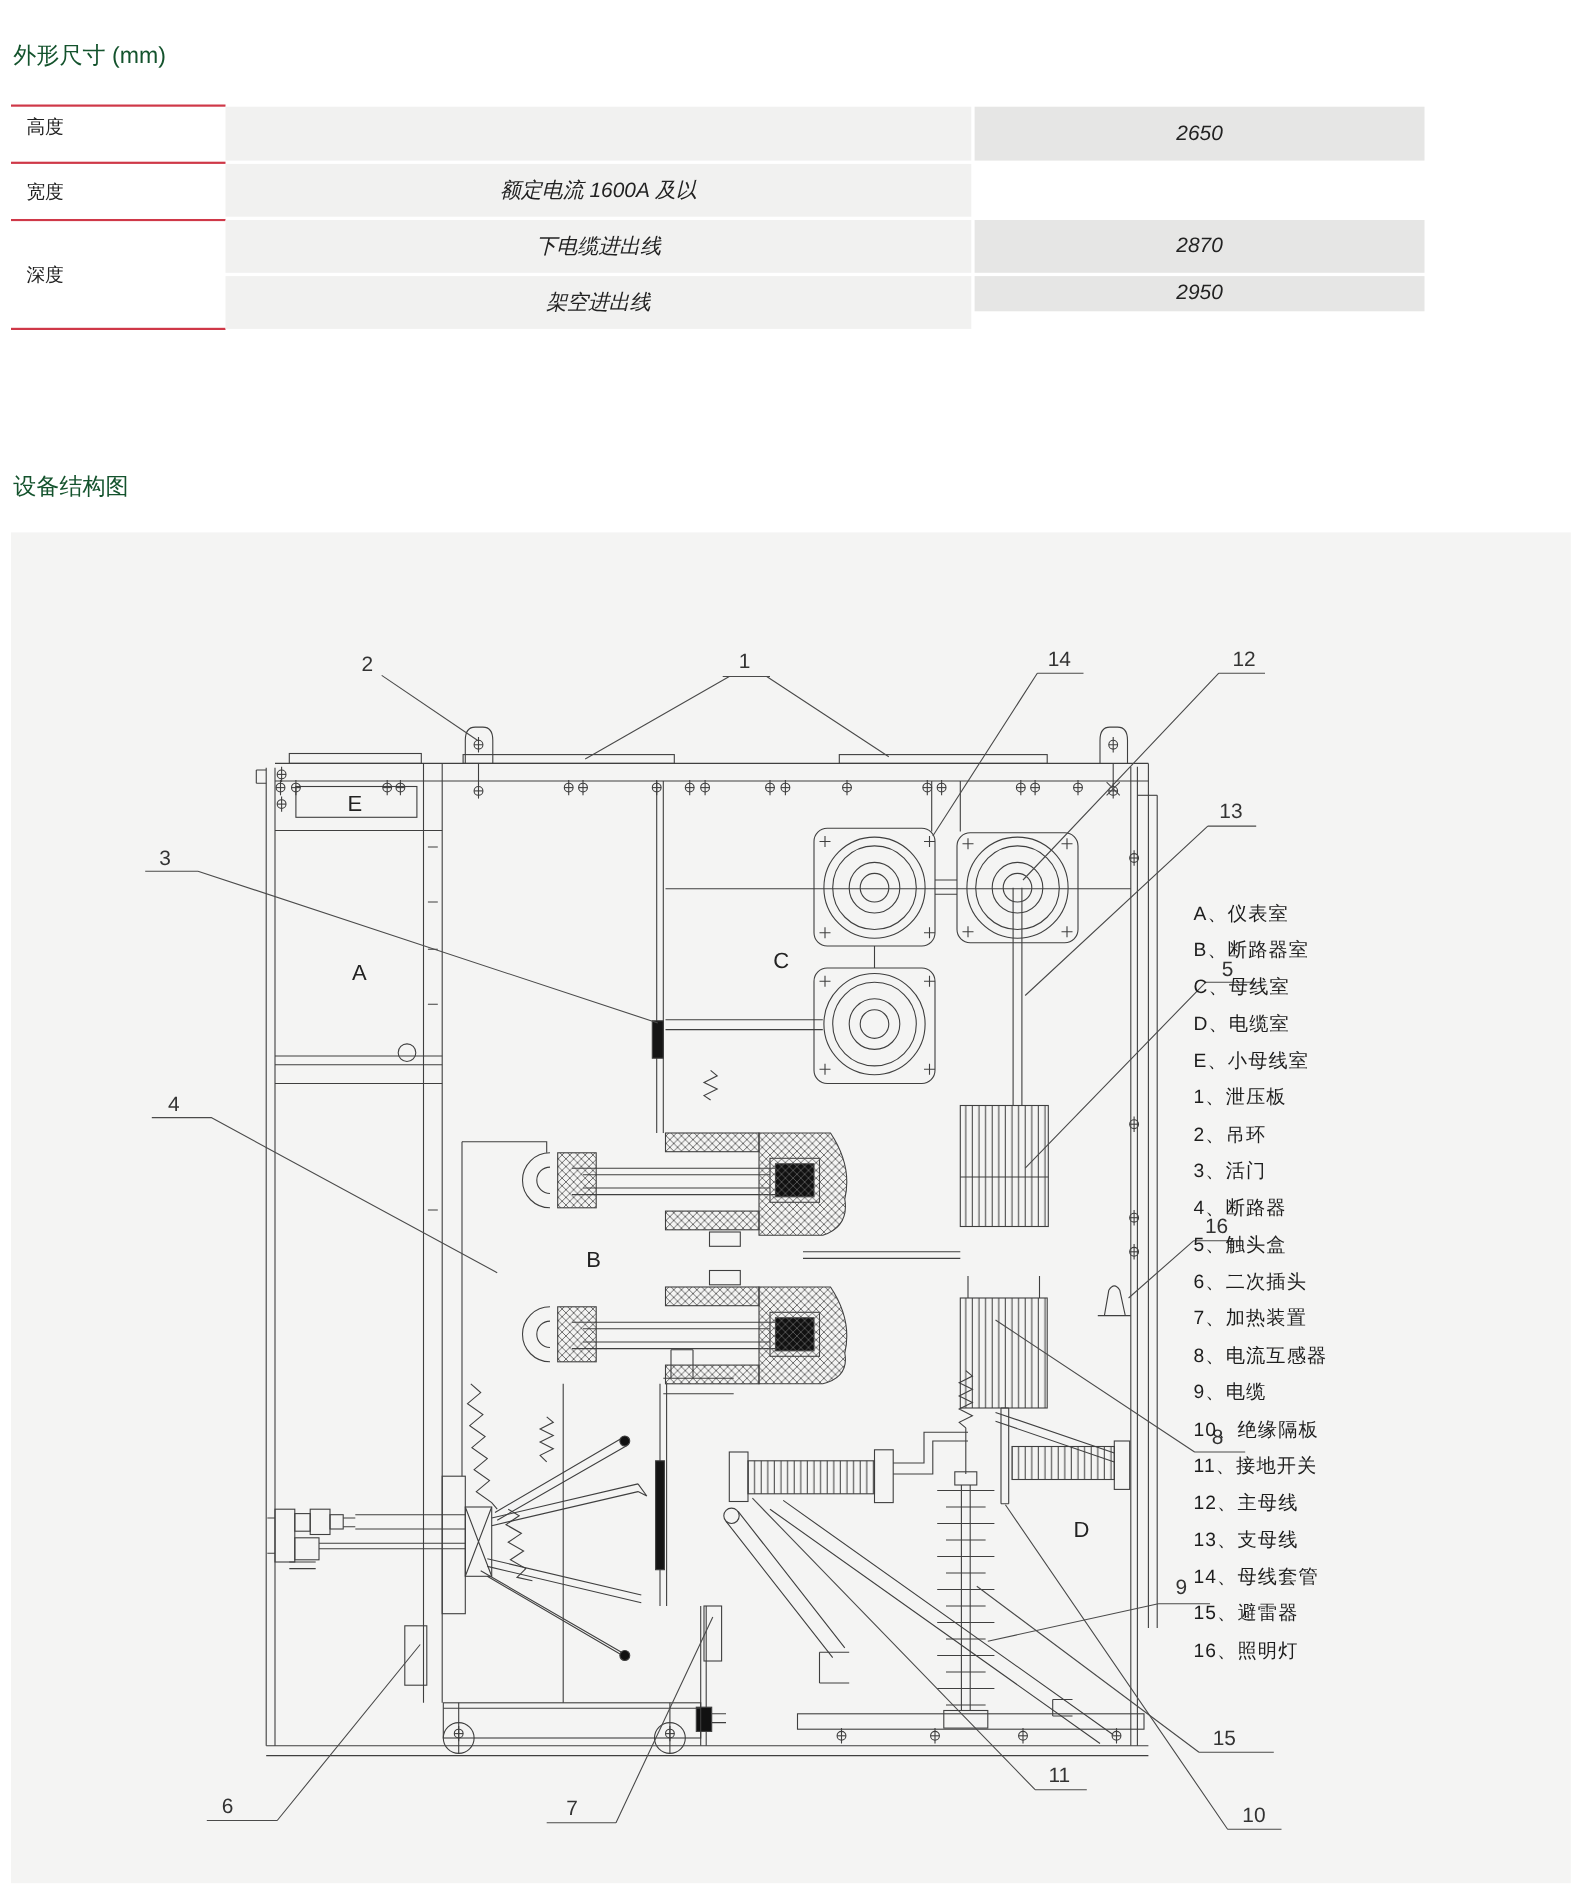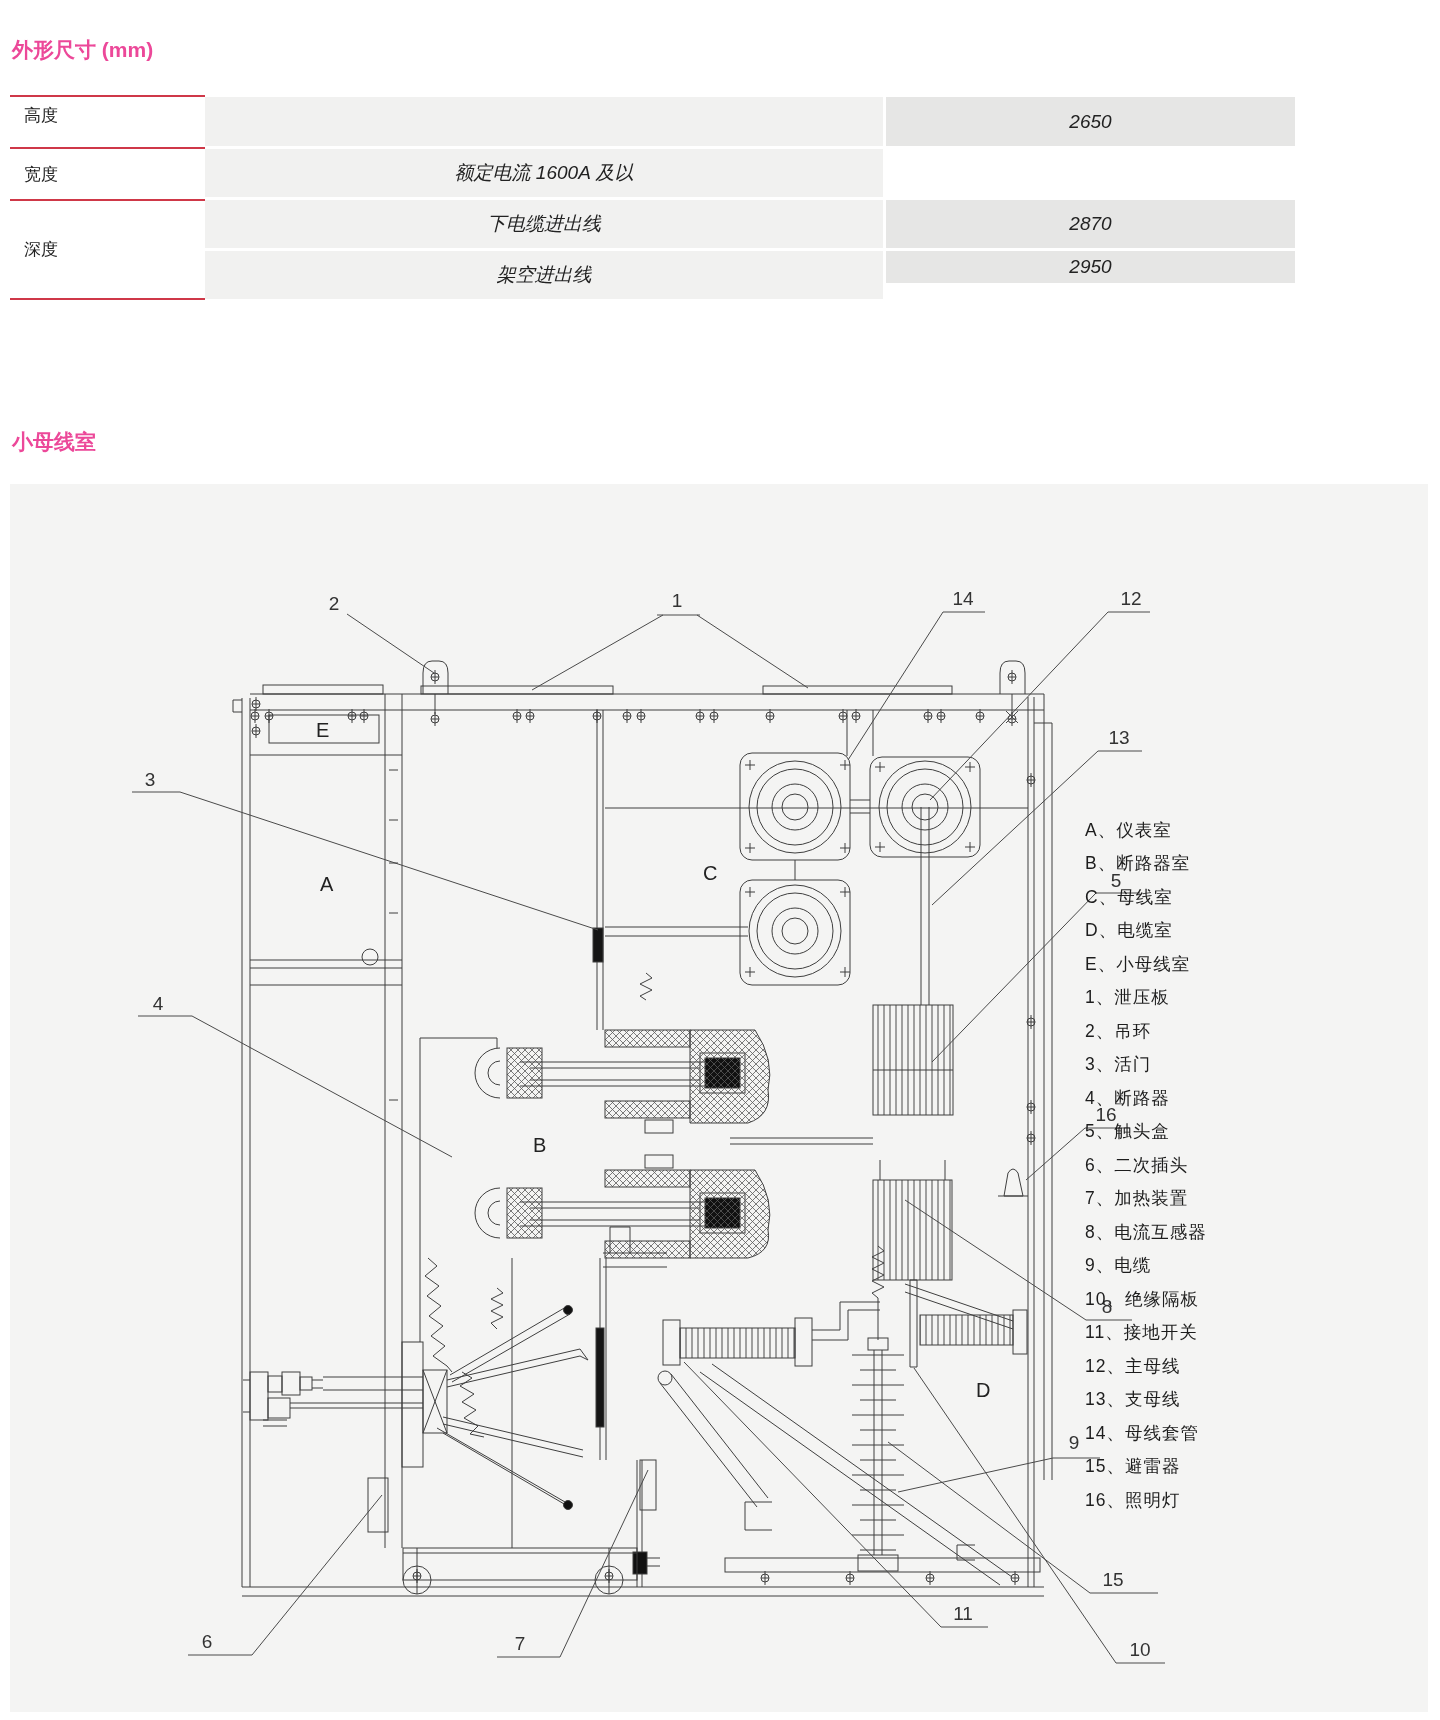--- a/index.html
+++ b/index.html
@@ -1,18 +1,18 @@
 <!DOCTYPE html>
 <html><head>
 <meta charset="utf-8">
 <style>
   html,body{margin:0;padding:0;background:#fff;}
   #page{position:relative;width:1440px;height:1720px;background:#fff;overflow:hidden;
         font-family:"Liberation Sans","DejaVu Sans",sans-serif;color:#222;}
-  .sec-title{position:absolute;left:12px;font-size:21px;font-weight:700;color:#ec4899;}
+  .sec-title{position:absolute;left:12px;font-size:21px;font-weight:400;color:#14532d;}
   
   .grp{position:absolute;left:10px;width:195px;box-sizing:border-box;border-top:2px solid #cf3848;
        display:flex;align-items:center;padding-left:14px;font-size:17px;background:#fff;}
   .grp.last{border-bottom:2px solid #cf3848;}
   .cell{position:absolute;display:flex;align-items:center;justify-content:center;font-size:19px;font-style:italic;}
   .cell.mid{left:205px;width:678px;background:#f1f1f0;}
   .cell.val{left:886px;width:409px;background:#e6e6e5;}
   
   #panel{position:absolute;left:10px;top:484px;width:1418px;height:1228px;background:#f4f4f3;}
   svg text{font-family:"Liberation Sans","DejaVu Sans",sans-serif;}
@@ -33,21 +33,21 @@
 
   <div class="cell mid" style="top:97px;height:49px;"></div>
   <div class="cell mid" style="top:149px;height:48px;">额定电流 1600A 及以</div>
   <div class="cell mid" style="top:200px;height:48px;">下电缆进出线</div>
   <div class="cell mid" style="top:251px;height:48px;">架空进出线</div>
 
   <div class="cell val" style="top:97px;height:49px;">2650</div>
   <div class="cell val" style="top:200px;height:48px;">2870</div>
   <div class="cell val" style="top:251px;height:32px;">2950</div>
 
-  <div class="sec-title" style="top:428px;">小母线室</div>
+  <div class="sec-title" style="top:428px;">设备结构图</div>
 
   <div id="panel">
     <svg viewBox="10 484 1418 1228" width="1418" height="1228">
       <defs>
         <pattern id="xh" width="7" height="7" patternUnits="userSpaceOnUse">
           <path d="M0 7 L7 0 M0 0 L7 7" stroke="#5a5a5a" stroke-width="0.8" fill="none"></path>
         </pattern>
         <pattern id="vs" width="6" height="6" patternUnits="userSpaceOnUse">
           <path d="M2 0 V6" stroke="#4a4a4a" stroke-width="1" fill="none"></path>
         </pattern>

